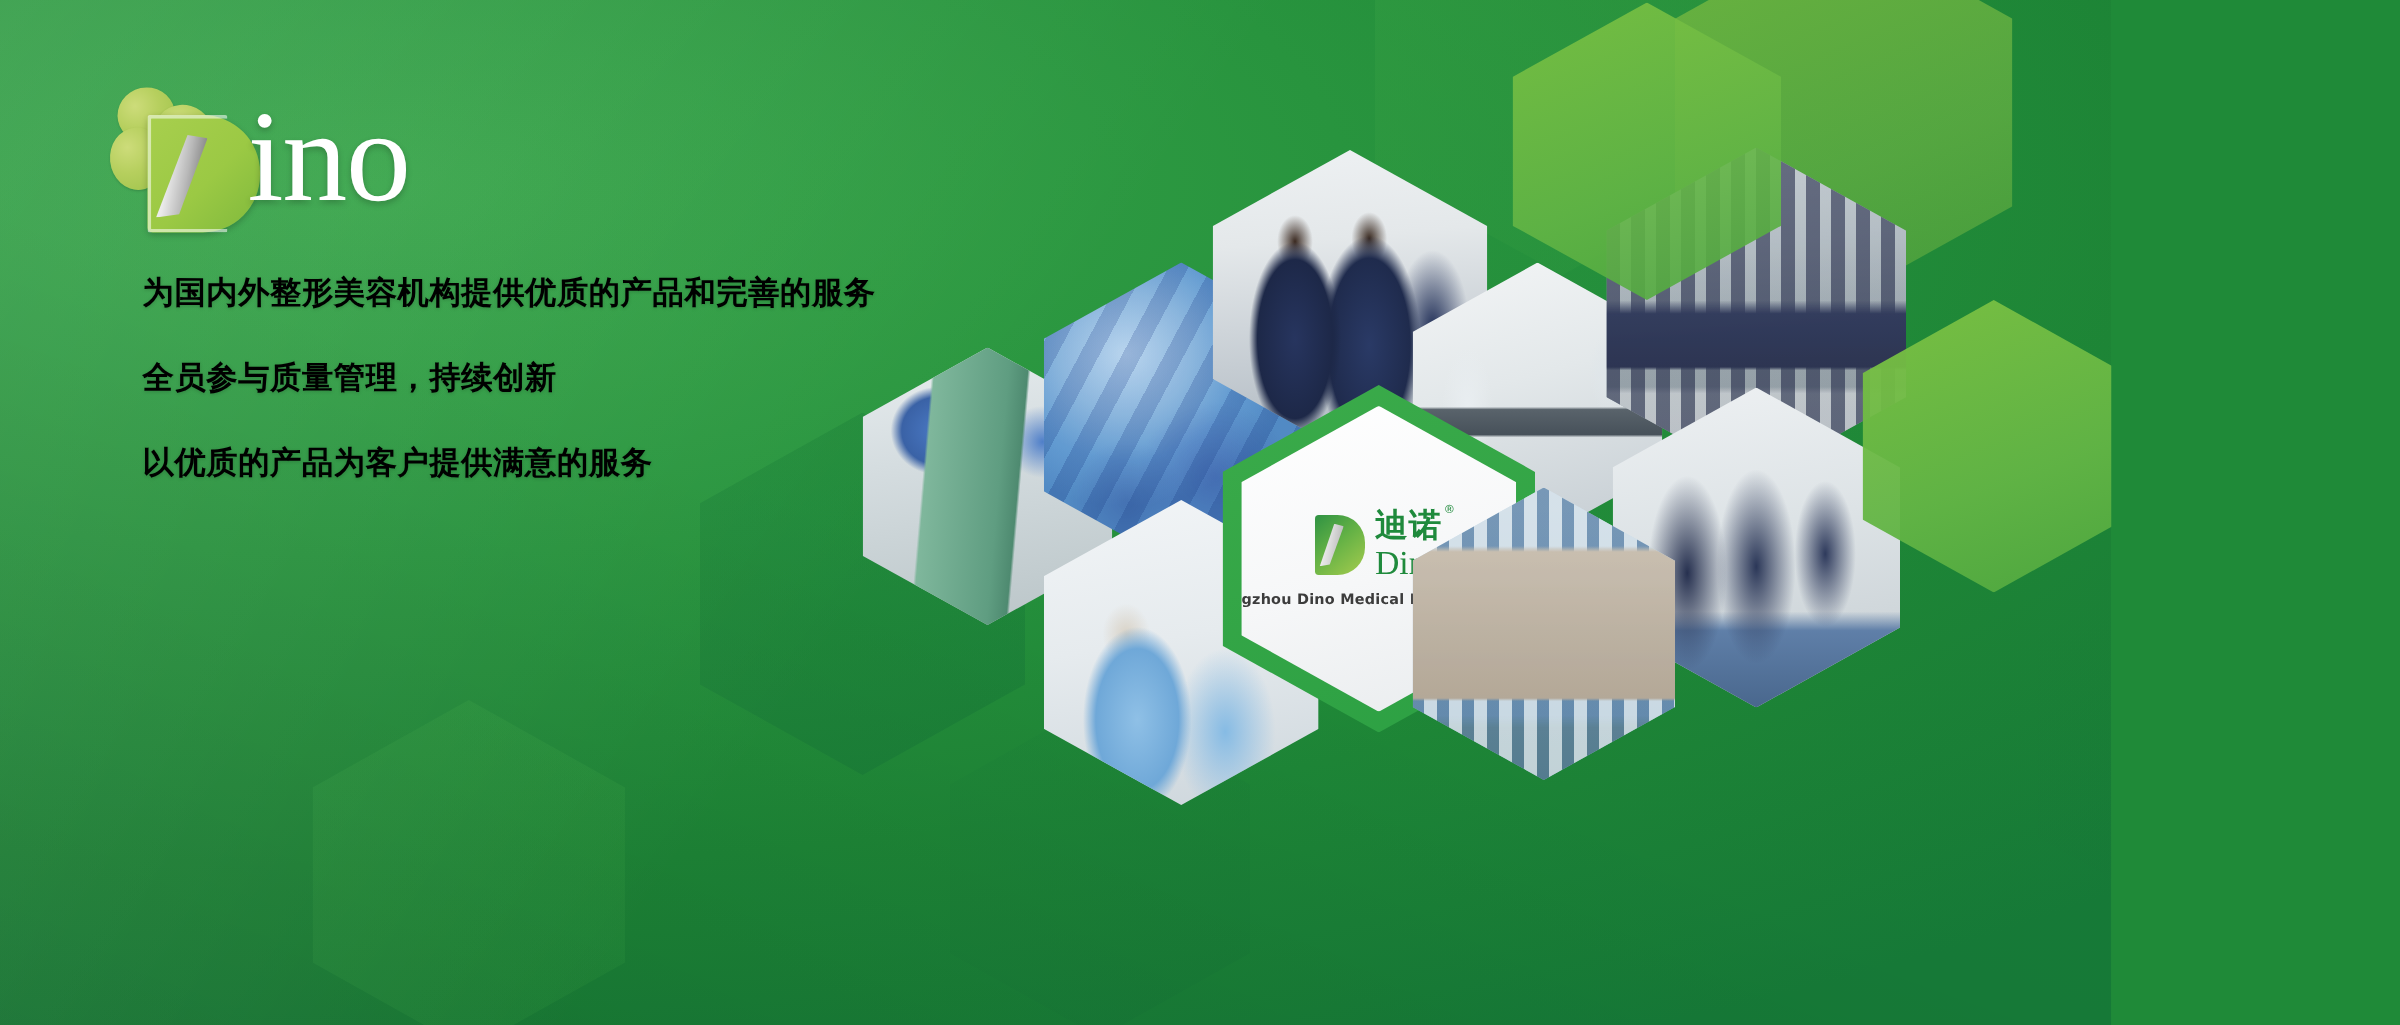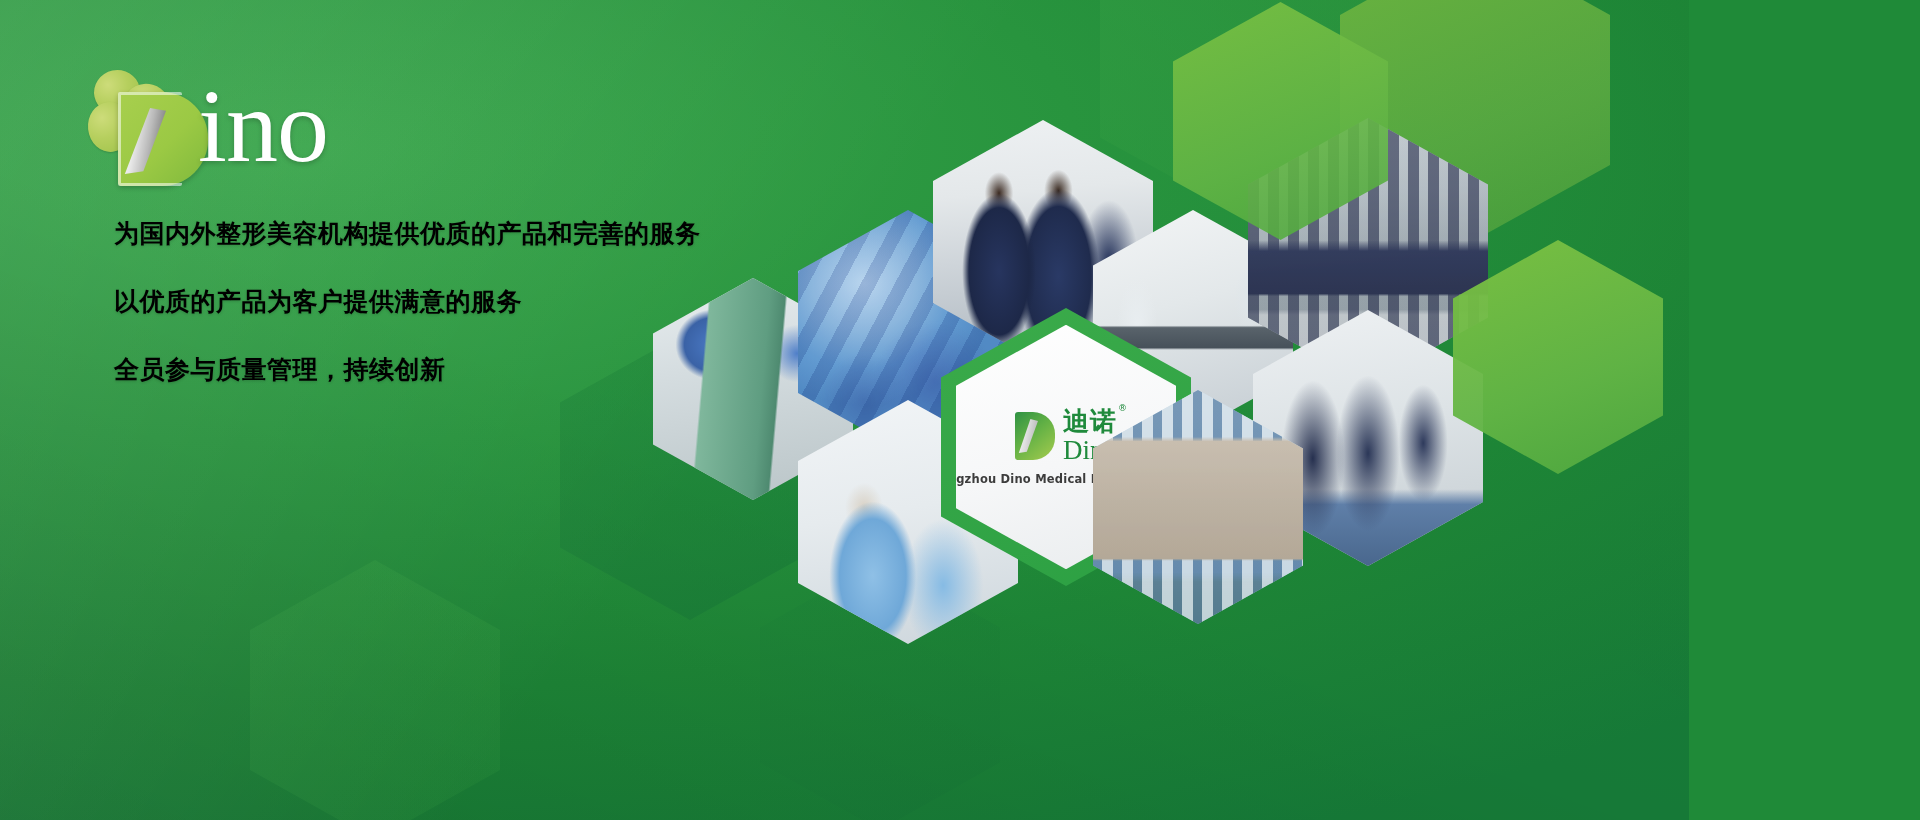--- a/index.html
+++ b/index.html
@@ -71,21 +71,21 @@
   .slogans{position:absolute;left:114px;top:210px;width:820px;}
   .slogan{
     color:#000000;font-size:25px;line-height:48px;font-weight:600;
     margin-bottom:20px;letter-spacing:.5px;
     text-shadow:0 1px 3px rgba(0,0,0,.18);
     font-family:"DejaVu Sans","Liberation Sans",sans-serif;
     white-space:nowrap;
   }
 
   
-  .cluster{position:absolute;left:653px;top:110px;width:1230px;height:470px;}
+  .cluster{position:absolute;left:690px;top:110px;width:1230px;height:470px;}
   .phex{
     position:absolute;
     -webkit-clip-path:polygon(50% 0%,100% 25%,100% 75%,50% 100%,0% 75%,0% 25%);
     clip-path:polygon(50% 0%,100% 25%,100% 75%,50% 100%,0% 75%,0% 25%);
     overflow:hidden;
   }
   .phex .inner{position:absolute;inset:0;}
 
   
   .ph-cleanroom{background:
@@ -216,22 +216,22 @@
     <div class="dmark">
       <span class="dbody"></span>
       <span class="peel"></span>
       <span class="dframe"></span>
     </div>
     <div class="wordmark">ino</div>
   </div>
 
   <div class="slogans">
     <div class="slogan">为国内外整形美容机构提供优质的产品和完善的服务</div>
+    <div class="slogan">全员参与质量管理，持续创新</div>
     <div class="slogan">以优质的产品为客户提供满意的服务</div>
-    <div class="slogan">全员参与质量管理，持续创新</div>
   </div>
 
   <div class="cluster">
 
     <div class="phex" style="left:0px;top:168px;width:200px;height:222px;">
       <div class="inner ph-machine"></div>
     </div>
 
     <div class="phex" style="left:145px;top:100px;width:220px;height:244px;">
       <div class="inner ph-cleanroom"></div>

